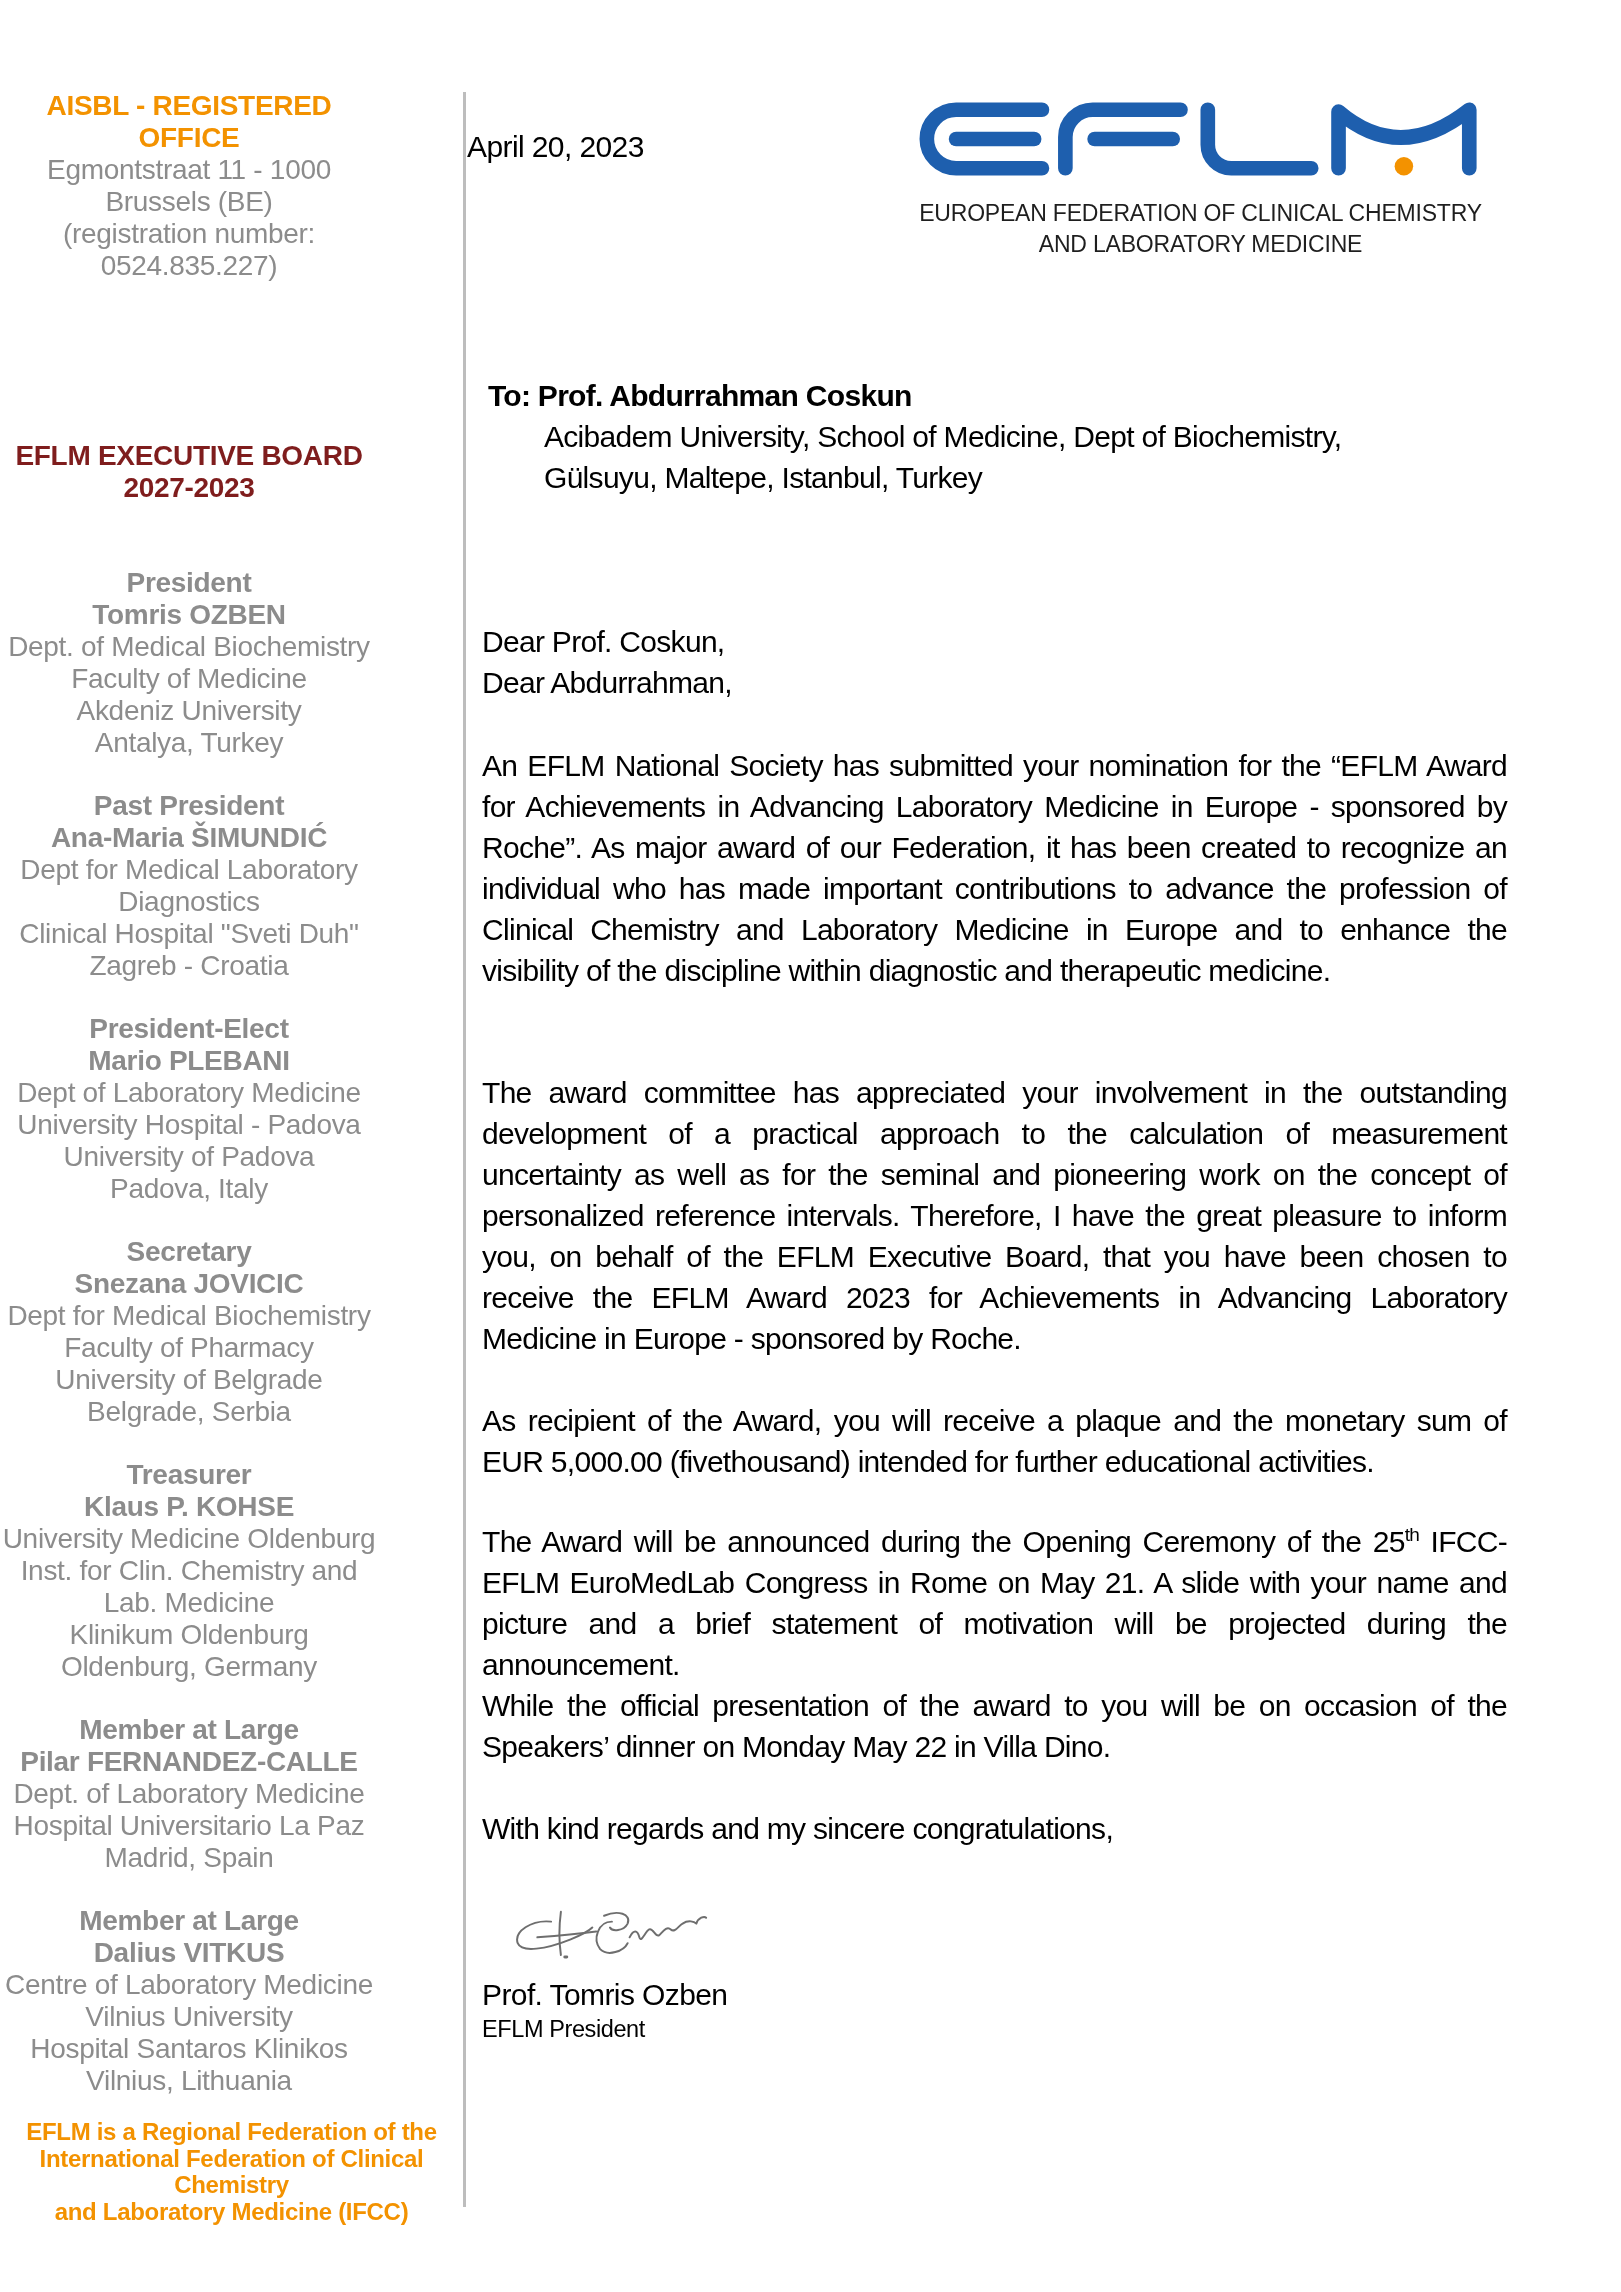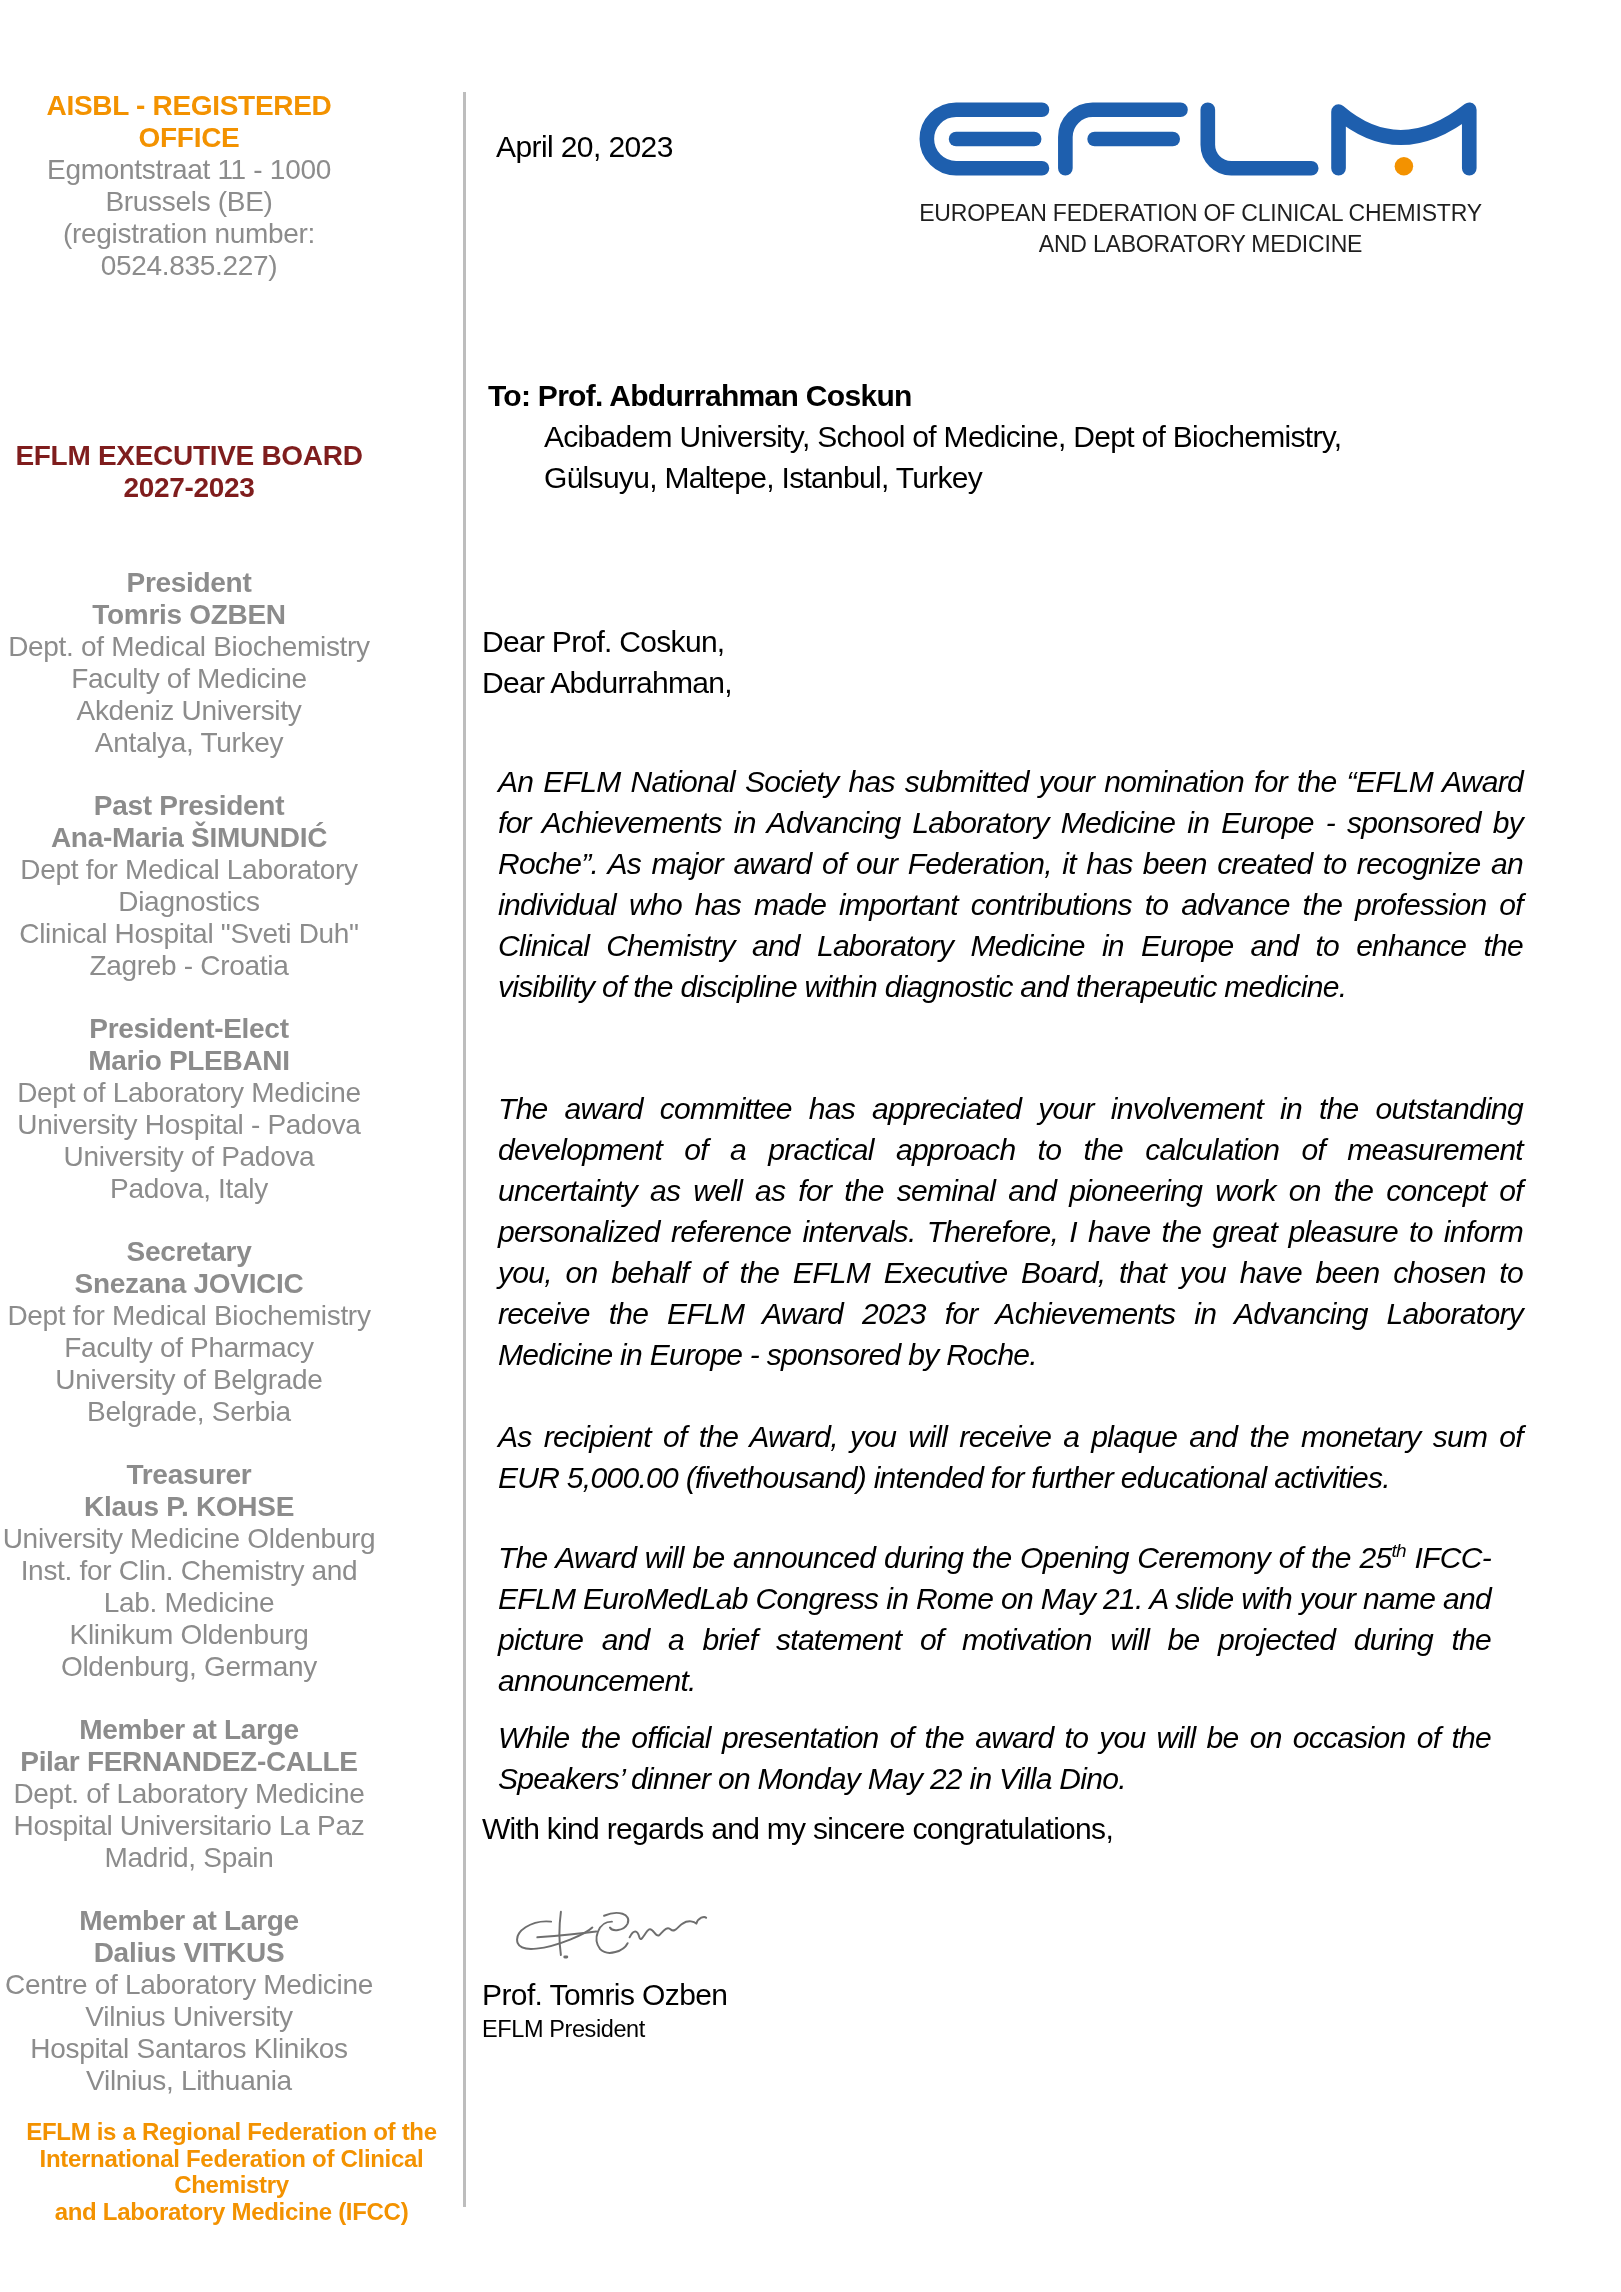--- a/index.html
+++ b/index.html
@@ -12,28 +12,28 @@
   .gap1 { height:31px; }
   .gap-board { height:127px; }
   .gap2 { height:63px; }
   .gap-member { height:31px; }
   .footer-note { position:absolute; left:0; top:2119px; width:463px; text-align:center; color:#f39200; font-weight:bold; font-size:24px; line-height:26.5px; letter-spacing:-0.3px; }
   .divider { position:absolute; left:463px; top:92px; width:2.9px; height:2115px; background:#bdbdbd; }
 
   .logo { position:absolute; left:916px; top:98px; width:568px; height:80px; }
   .tagline { position:absolute; left:882px; top:198px; width:637px; text-align:center; color:#1e1e1e; font-size:23px; line-height:31px; letter-spacing:-0.2px; }
 
-  .date { position:absolute; left:496px; top:130px; font-size:30px; color:#000; letter-spacing:-0.6px; }
+  .date { position:absolute; left:467px; top:130px; font-size:30px; color:#000; letter-spacing:-0.6px; }
 
   .content { position:absolute; left:482px; width:1025px; color:#000; font-size:30px; line-height:41px; letter-spacing:-0.7px; }
   .to-block { top:375px; }
   .to-line { font-weight:bold; padding-left:5.9px; }
   .addr { padding-left:62px; }
   .salutation { top:621px; }
-  .para { text-align:justify; text-align-last:left; margin:16px;font-style:italic; }
+  .para { text-align:justify; text-align-last:left; margin:0; }
   .p1 { top:745px; }
   .p2 { top:1072px; }
   .p3 { top:1400px; }
   .p4 { top:1521px; }
   .closing { top:1808px; }
   .signature { position:absolute; left:502px; top:1892px; width:265px; height:74px; }
   .signer { position:absolute; left:482px; top:1975px; font-size:30px; color:#000; letter-spacing:-0.6px; line-height:39px; }
   .signer-title { position:absolute; left:482px; top:2016px; font-size:23.5px; color:#000; letter-spacing:-0.4px; }
   sup { font-size:19px; vertical-align:super; line-height:0; }
 </style>

